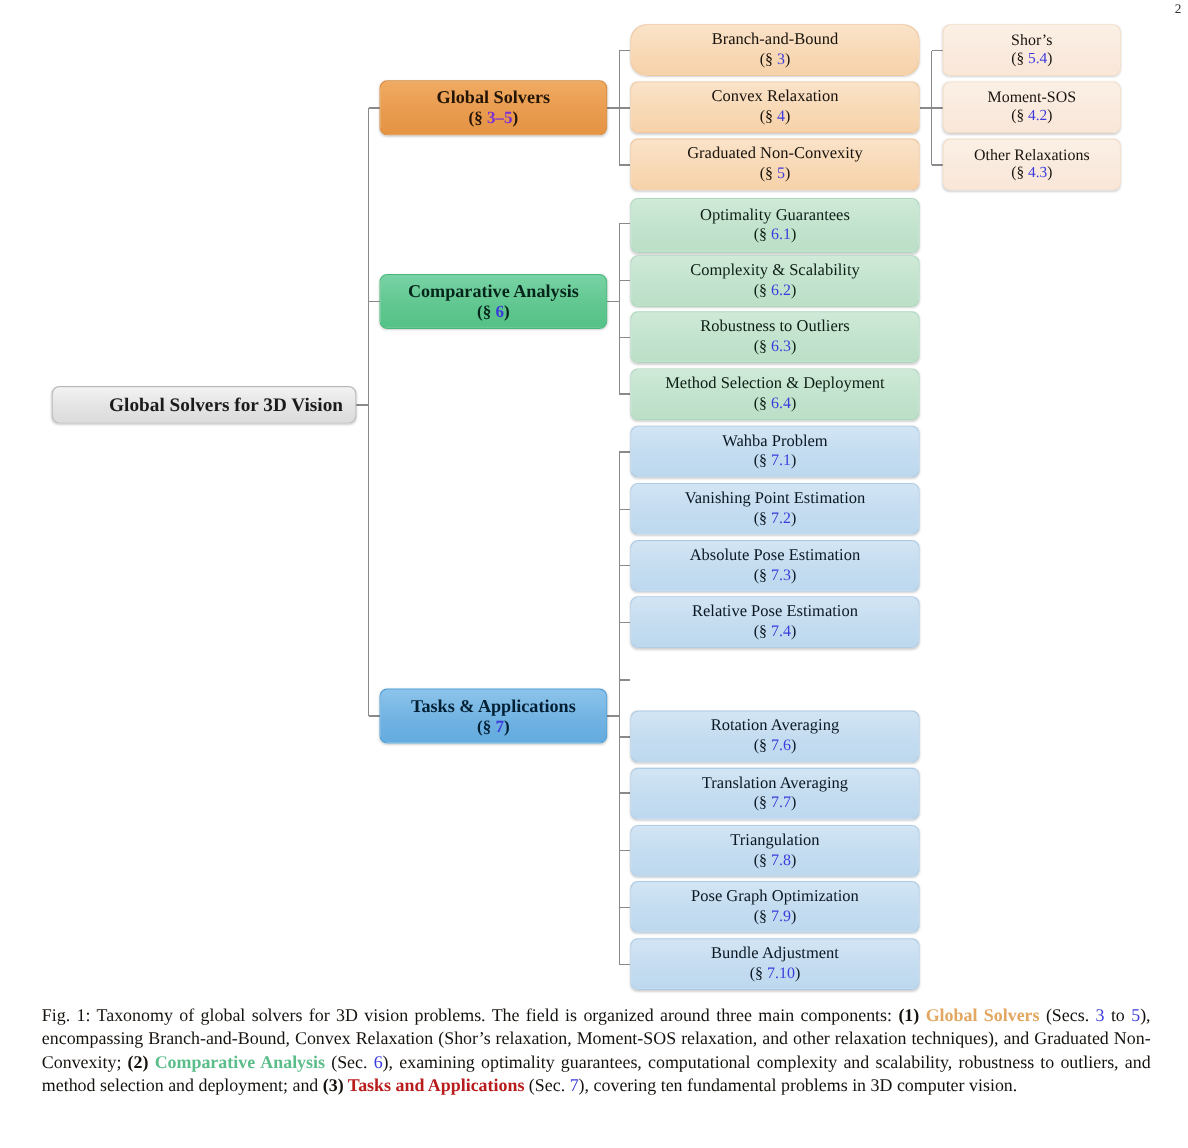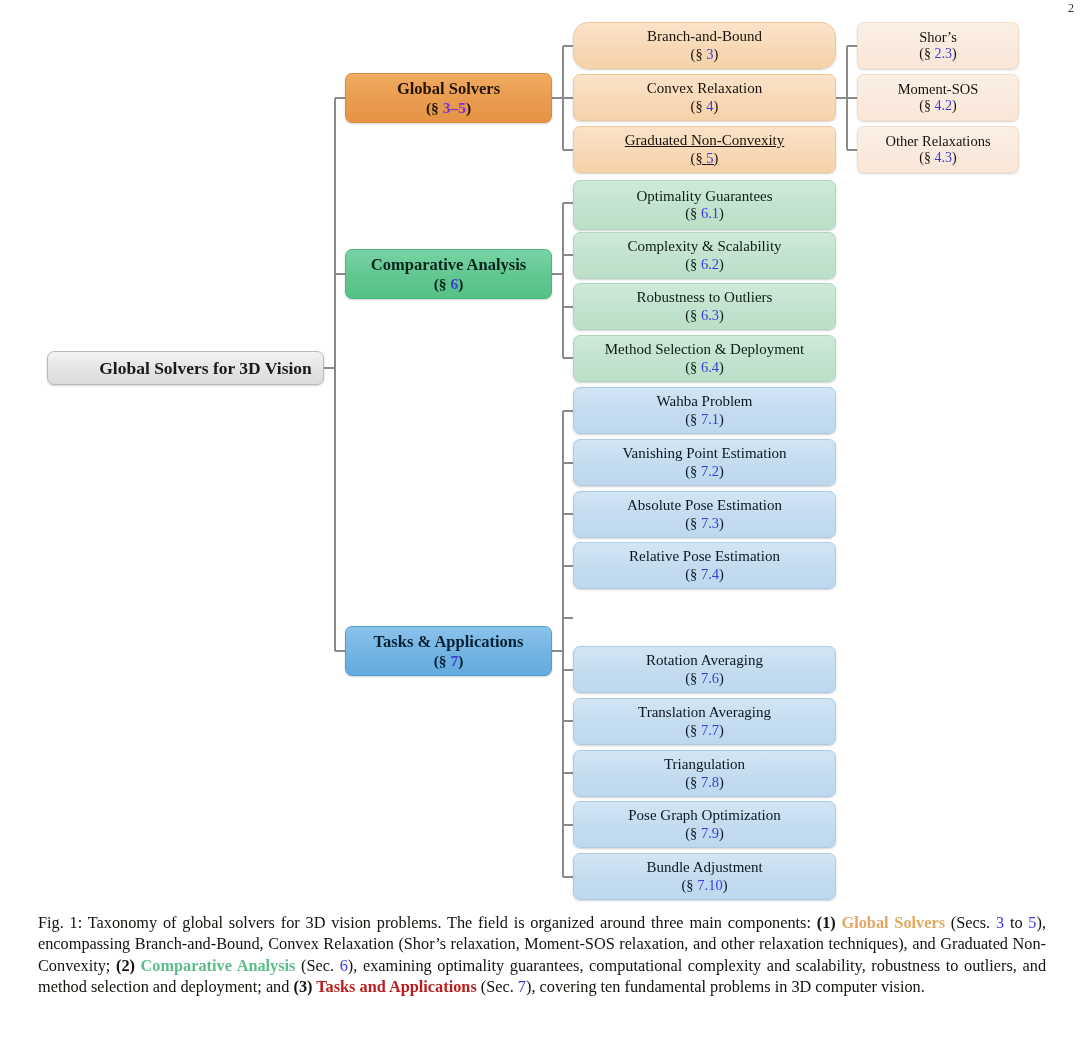--- a/index.html
+++ b/index.html
@@ -177,28 +177,28 @@
   </div>
 
   <div class="node l2 l2-orange" style="left:573px;top:22px;width:263px;height:47px;border-radius:15px;">
     <span class="title">Branch-and-Bound</span>
     <span class="sec"><span>(§ </span><span class="secnum">3</span><span>)</span></span>
   </div>
   <div class="node l2 l2-orange" style="left:573px;top:74px;width:263px;height:47px;">
     <span class="title">Convex Relaxation</span>
     <span class="sec"><span>(§ </span><span class="secnum">4</span><span>)</span></span>
   </div>
-  <div class="node l2 l2-orange" style="left:573px;top:126px;width:263px;height:47px;text-decoration:underline;">
+  <div class="node l2 l2-orange" style="left:573px;top:126px;width:263px;height:47px;">
     <span class="title">Graduated Non-Convexity</span>
     <span class="sec"><span>(§ </span><span class="secnum">5</span><span>)</span></span>
   </div>
 
   <div class="node l3" style="left:857px;top:22px;width:162px;height:47px;">
     <span class="title">Shor’s</span>
-    <span class="sec"><span>(§ </span><span class="secnum">2.3</span><span>)</span></span>
+    <span class="sec"><span>(§ </span><span class="secnum">5.4</span><span>)</span></span>
   </div>
   <div class="node l3" style="left:857px;top:74px;width:162px;height:47px;text-align:right;">
     <span class="title">Moment-SOS</span>
     <span class="sec"><span>(§ </span><span class="secnum">4.2</span><span>)</span></span>
   </div>
   <div class="node l3" style="left:857px;top:126px;width:162px;height:47px;">
     <span class="title">Other Relaxations</span>
     <span class="sec"><span>(§ </span><span class="secnum">4.3</span><span>)</span></span>
   </div>
 

